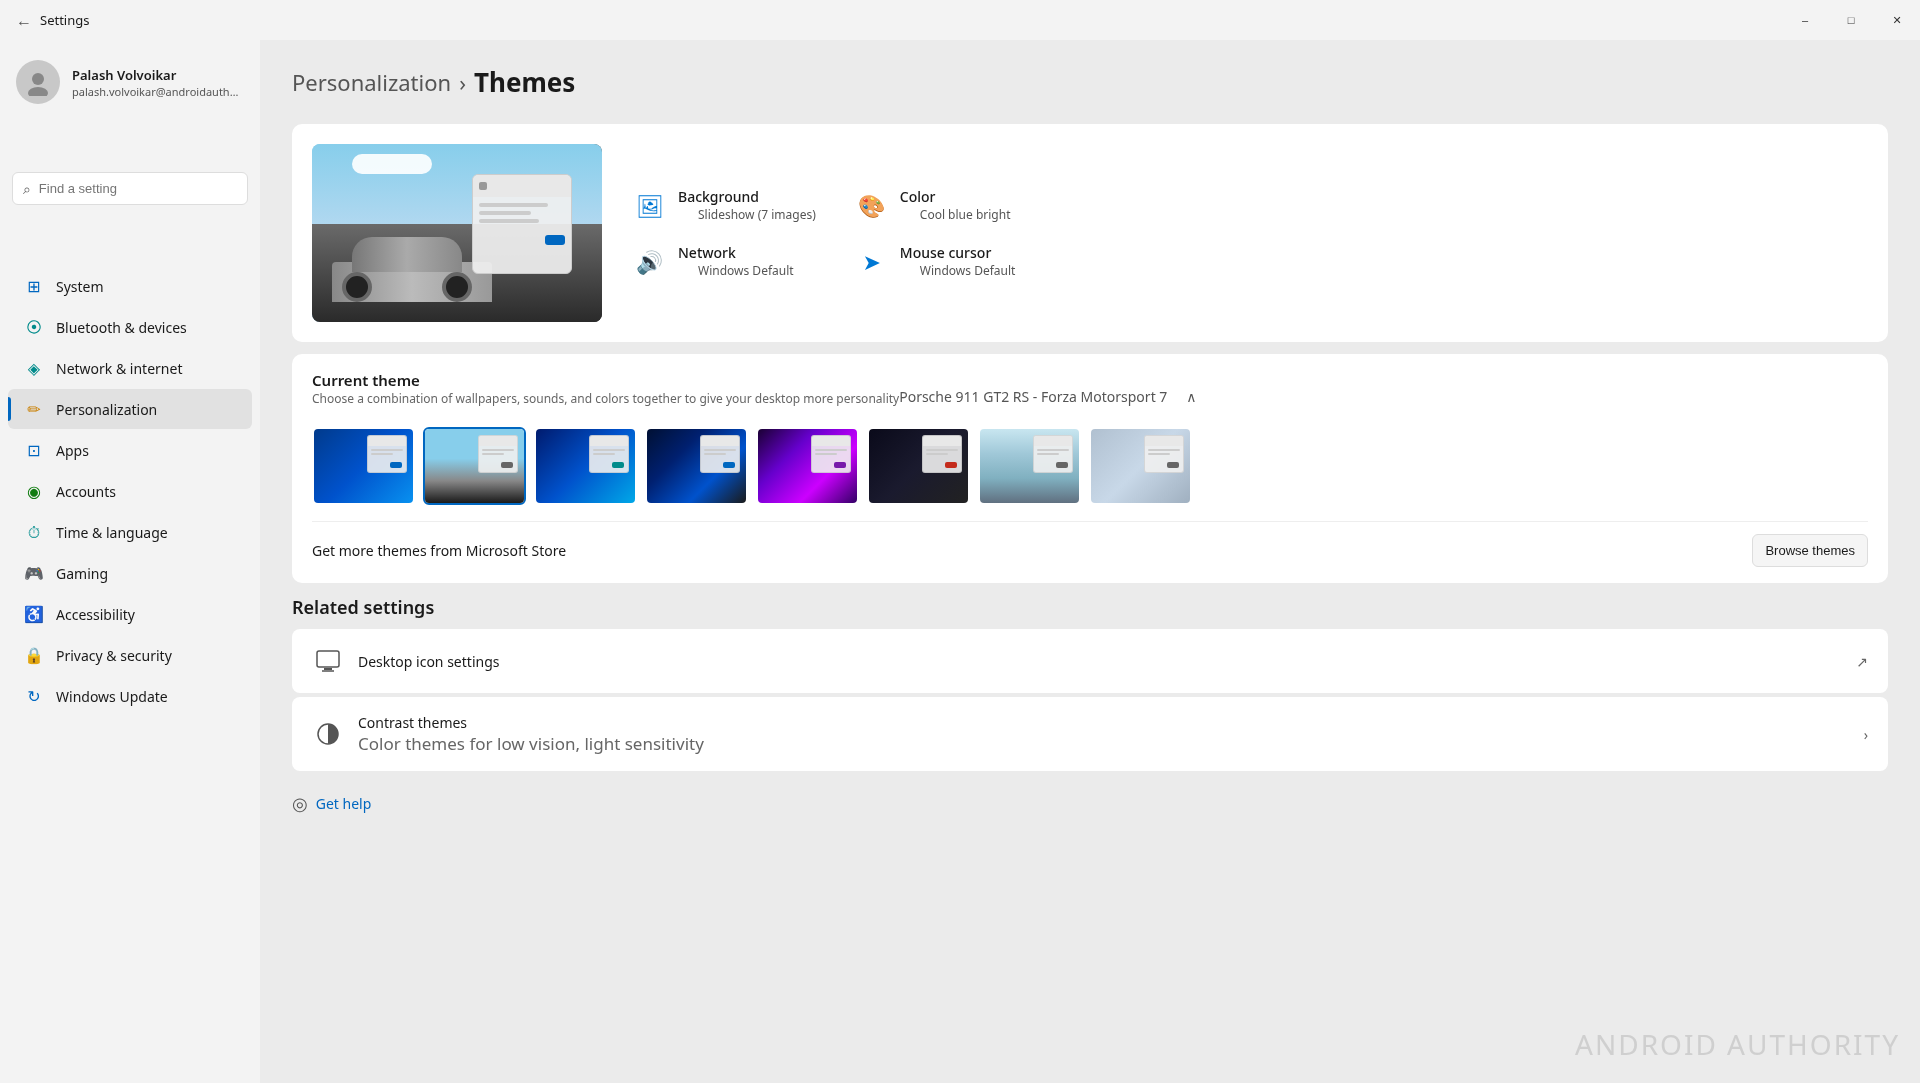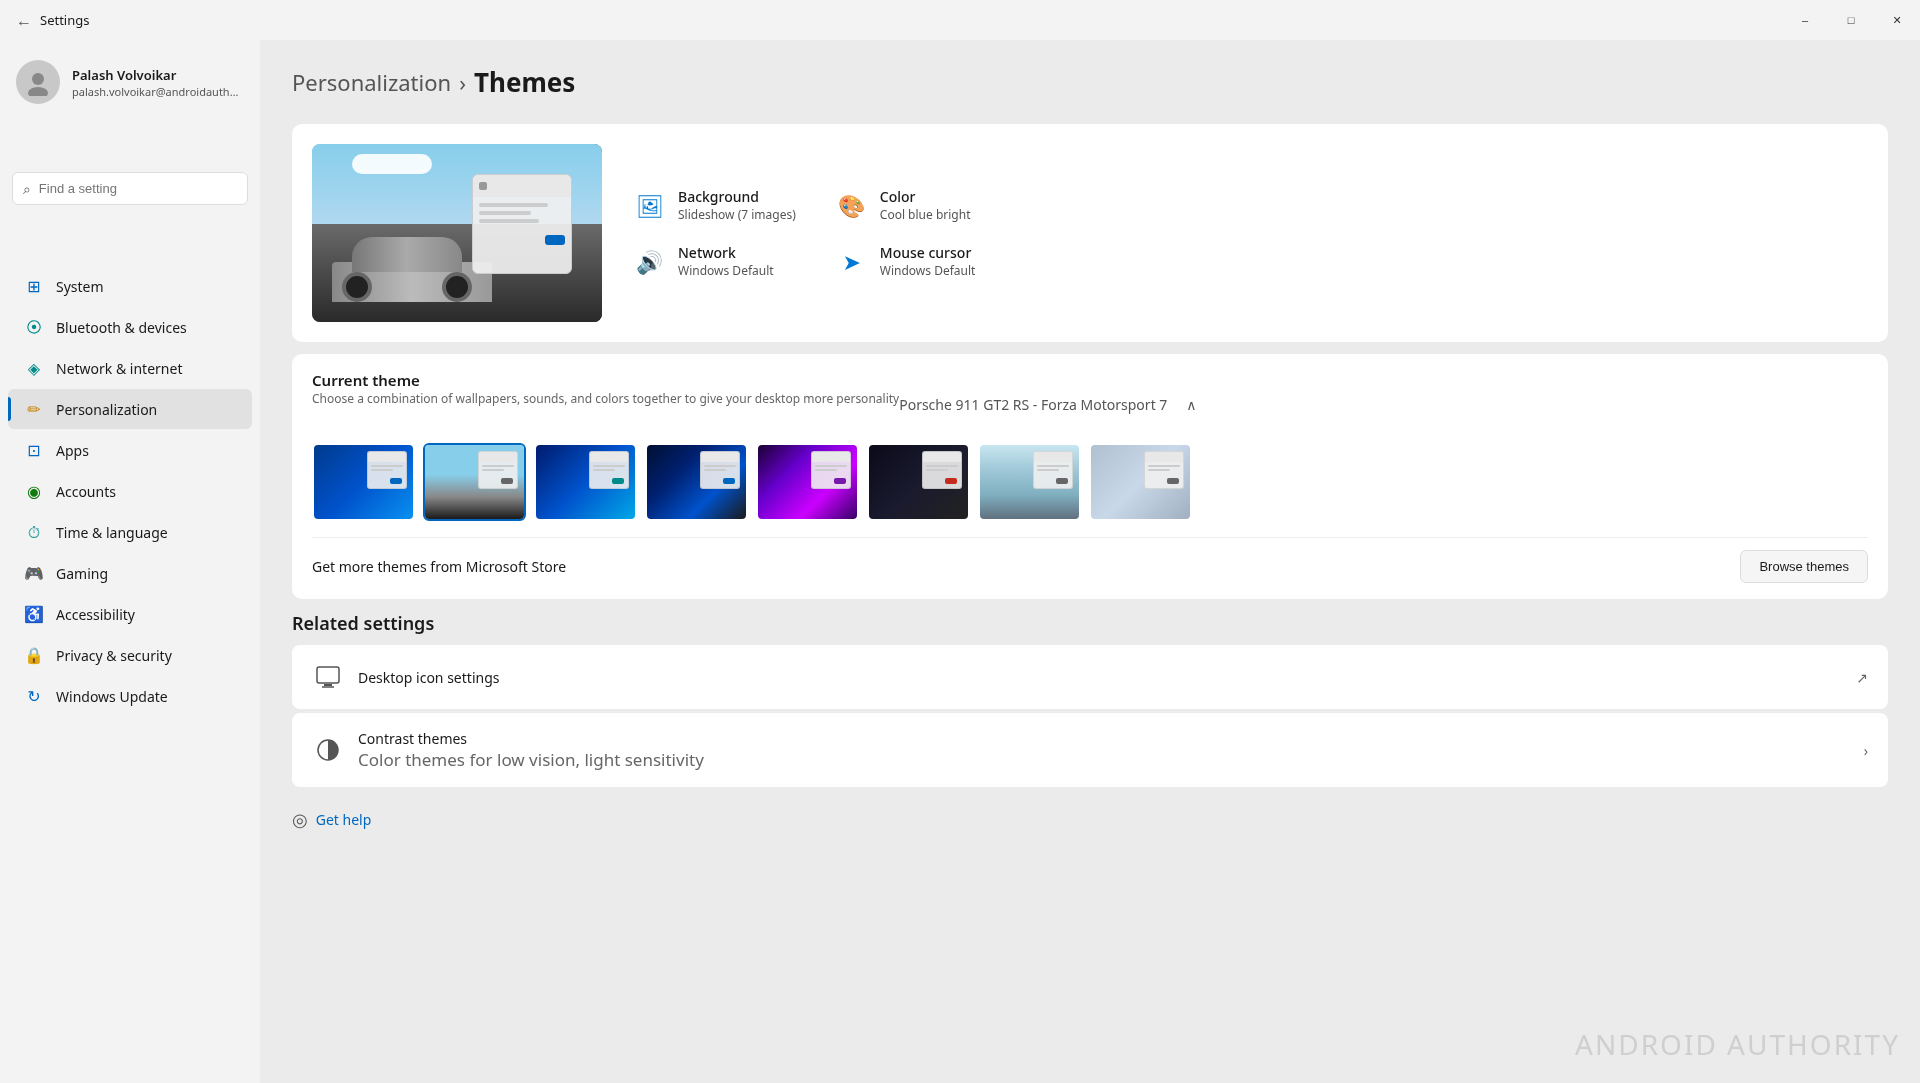--- a/index.html
+++ b/index.html
@@ -266,21 +266,21 @@
     .attr-icon {
       width: 32px;
       height: 32px;
       display: flex;
       align-items: center;
       justify-content: center;
       font-size: 22px;
       color: #0078d4;
     }
     .attr-info .attr-label { font-size: 14px; font-weight: 500; color: #1a1a1a; }
-    .attr-info .attr-value { font-size: 12px; color: #555; }
+    .attr-info .attr-value { font-size: 12px; color: #555; margin-left: 20px; }
 
     
     .current-theme-card {
       background: white;
       border-radius: 10px;
       padding: 16px 20px;
       margin-bottom: 12px;
     }
     .current-theme-header {
       display: flex;
@@ -289,21 +289,21 @@
       margin-bottom: 4px;
     }
     .current-theme-title { font-size: 15px; font-weight: 600; color: #1a1a1a; }
     .current-theme-name-row {
       display: flex;
       align-items: center;
       gap: 8px;
       color: #555;
       font-size: 14px;
     }
-    .current-theme-desc { font-size: 12px; color: #666; margin-bottom: 32px; }
+    .current-theme-desc { font-size: 12px; color: #666; margin-bottom: 16px; }
     .collapse-btn {
       width: 32px;
       height: 32px;
       display: flex;
       align-items: center;
       justify-content: center;
       border-radius: 50%;
       cursor: pointer;
       font-size: 14px;
       color: #555;
@@ -373,21 +373,21 @@
       justify-content: space-between;
       padding-top: 12px;
       border-top: 1px solid #eee;
       gap: 44px;
     }
     .get-themes-text { font-size: 14px; color: #1a1a1a; }
     .browse-btn {
       background: #f5f5f5;
       border: 1px solid #ddd;
       border-radius: 6px;
-      padding: 8px 18px;
+      padding: 8px 12px;
       font-size: 13px;
       cursor: pointer;
       color: #1a1a1a;
     }
 
     
     .related-settings-title {
       font-size: 18px;
       font-weight: 600;
       color: #1a1a1a;

